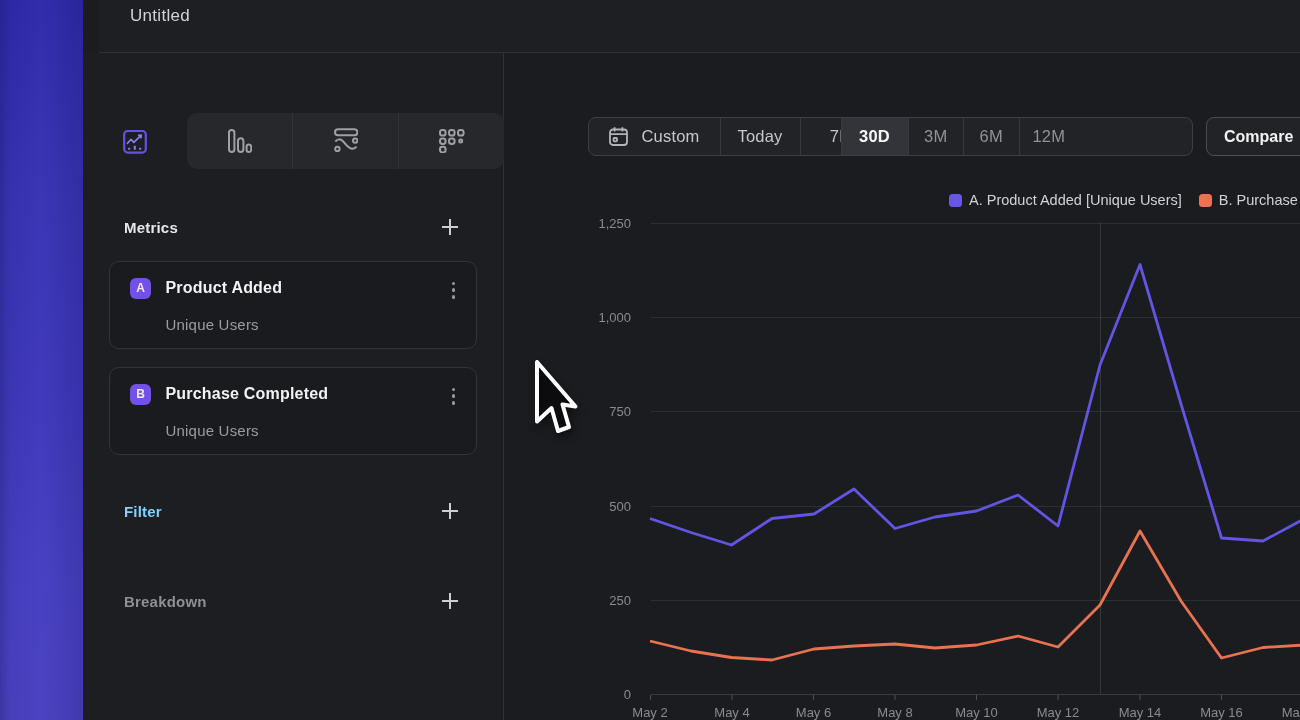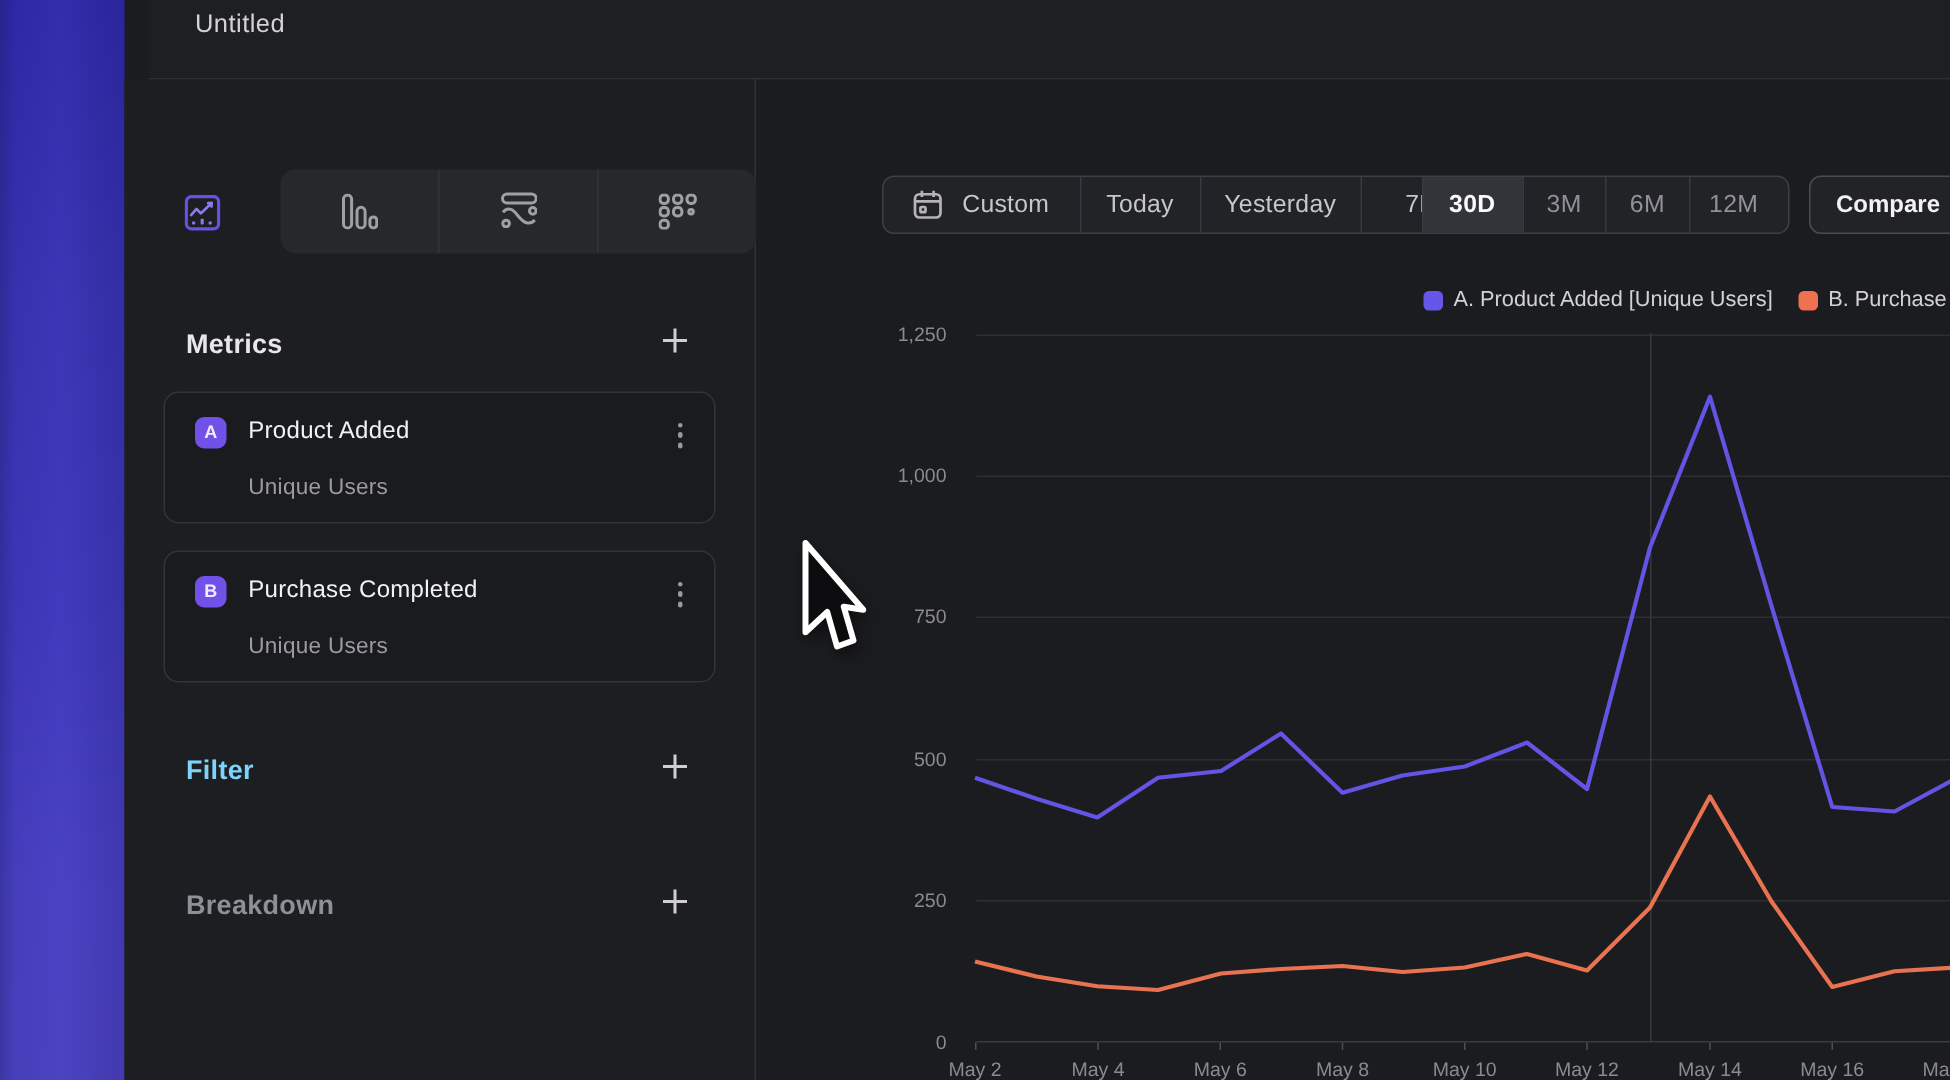--- a/index.html
+++ b/index.html
@@ -23,29 +23,29 @@
   #analyze .t { position:absolute; left:42px; top:21px; font-size:16.5px; letter-spacing:0.2px; color:#b4b4ba; }
   #analyze .u { color:#f4f4f6; font-weight:bold; }
   
   #tabs { position:absolute; left:0; top:60px; width:421px; height:56px; }
   #tabgroup { position:absolute; left:104px; top:0; width:317px; height:56px;
     background:#27282c; border-radius:10px; display:flex; }
   #tabgroup .cell { flex:1; position:relative; }
   #tabgroup .cell + .cell { border-left:1px solid #333438; }
   .seltab { position:absolute; left:0; top:0; width:104px; height:56px; }
   
-  .sechead { position:absolute; left:41px; font-size:18px; letter-spacing:0.2px; font-weight:bold; }
+  .sechead { position:absolute; left:41px; font-size:15px; letter-spacing:0.2px; font-weight:bold; }
   .plus { position:absolute; left:357px; width:20px; height:20px; }
   .plus:before { content:""; position:absolute; left:9px; top:2px; width:1.8px; height:16px; background:#cfcfd3; }
   .plus:after  { content:""; position:absolute; left:2px; top:9px; width:16px; height:1.8px; background:#cfcfd3; }
   .card { position:absolute; left:25.5px; width:368.5px; height:88px;
     background:#1a1b1e; border:1px solid #333438; border-radius:10px; }
   .badge { position:absolute; left:20.5px; top:16px; width:21px; height:21px; border-radius:6px;
     background:#7251e8; color:#efecfc; font-size:12px; font-weight:bold; text-align:center; line-height:21px; }
-  .card .ttl { position:absolute; left:56px; top:17px; font-size:16px; letter-spacing:0.2px; font-weight:normal; color:#f2f2f4; }
+  .card .ttl { position:absolute; left:56px; top:17px; font-size:16px; letter-spacing:0.2px; font-weight:bold; color:#f2f2f4; }
   .card .sub { position:absolute; left:56px; top:54px; font-size:15px; letter-spacing:0.2px; color:#9b9ba1; }
   .dots { position:absolute; left:342px; top:20px; width:4px; }
   .dots i { display:block; width:3.6px; height:3.6px; border-radius:50%; background:#98989e; margin-bottom:3.4px; }
   
   #chartarea { left:508px; top:53px; width:796px; height:667px; background:#1b1c1f; }
   #datebar { position:absolute; left:79.5px; top:64px; width:605px; height:39px;
     background:#222327; border:1px solid #3e3f44; border-radius:8px; display:flex; overflow:hidden; }
   #datebar .db { position:relative; font-size:16.5px; letter-spacing:0.2px; color:#c6c6cb; display:flex;
     align-items:center; justify-content:center; }
   #datebar .db + .db { border-left:1px solid #383940; }
@@ -144,21 +144,20 @@
     <div id="datebar">
       <div class="db" style="width:131px;">
         <svg width="21" height="21" viewBox="0 0 21 21" fill="none" stroke="#b5b5b9" stroke-width="1.8" style="margin-right:12px">
           <rect x="2" y="3.5" width="17" height="15.5" rx="3"></rect>
           <path d="M6.6 1.2 V 5.4 M14.4 1.2 V 5.4 M2 8.2 H 19"></path>
           <rect x="5.6" y="12" width="3.4" height="3.4" rx="0.8"></rect>
         </svg>
         Custom
       </div>
       <div class="db" style="width:80px;">Today</div>
-      <div class="db" style="width:107px;">Yesterday</div>
       <div class="db" style="width:32px;padding-left:40px;">7D</div>
       <div class="db sel" style="width:67px;">30D</div>
       <div class="db dim" style="width:55.5px;">3M</div>
       <div class="db dim" style="width:55.5px;">6M</div>
       <div class="db dim" style="width:59.5px;">12M</div>
     </div>
     <div id="compare">Compare</div>
     <div id="legend">
       <span class="sw" style="background:#6757e8;"></span>A. Product Added [Unique Users]
       <span class="sw" style="background:#ee7152;margin-left:17px;"></span>B. Purchase Completed [Unique&nbsp;

